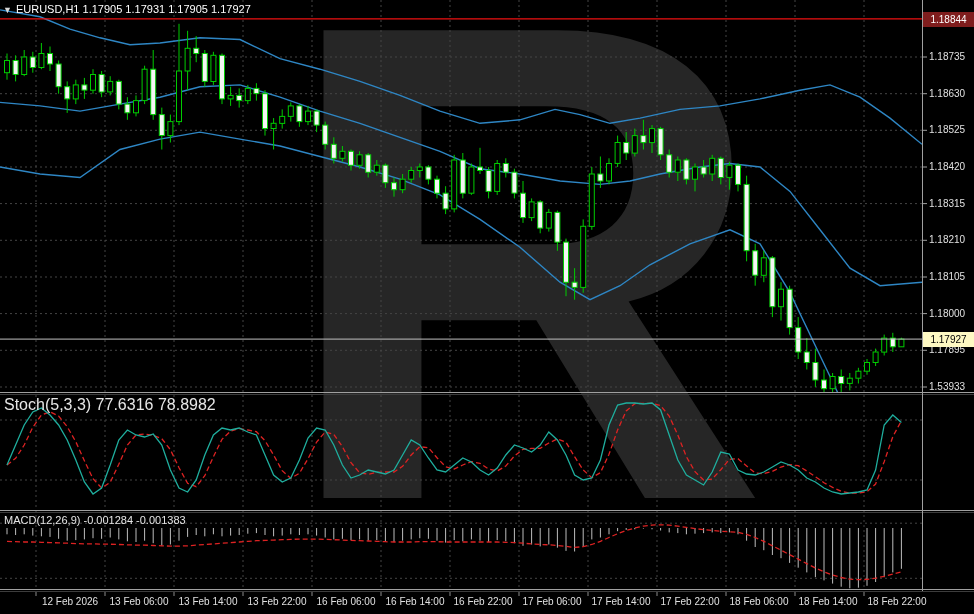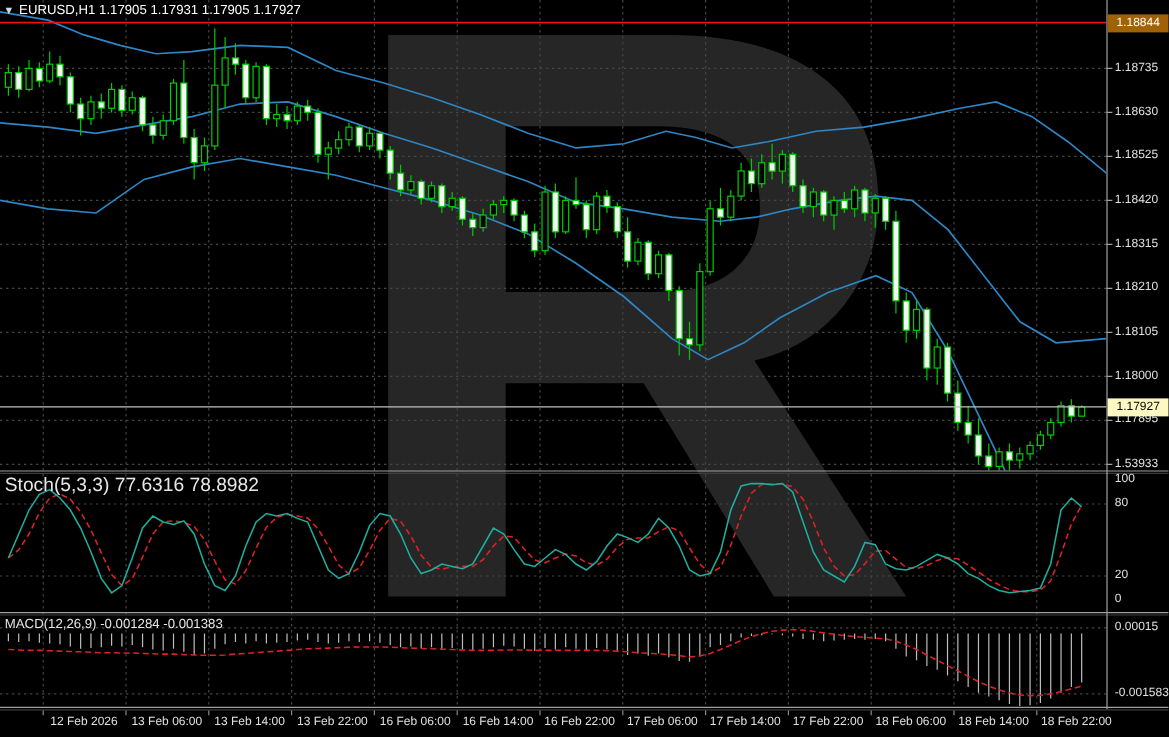--- a/index.html
+++ b/index.html
@@ -458,39 +458,31 @@
       <div class="ax-label" style="left: 6px; top: 88.662px;">1.18630</div>
       <div class="ax-label" style="left: 6px; top: 125.324px;">1.18525</div>
       <div class="ax-label" style="left: 6px; top: 161.986px;">1.18420</div>
       <div class="ax-label" style="left: 6px; top: 198.648px;">1.18315</div>
       <div class="ax-label" style="left: 6px; top: 235.31px;">1.18210</div>
       <div class="ax-label" style="left: 6px; top: 271.972px;">1.18105</div>
       <div class="ax-label" style="left: 6px; top: 308.634px;">1.18000</div>
       <div class="ax-label" style="left: 6px; top: 345.296px;">1.17895</div>
       <div class="ax-label" style="left: 6px; top: 381.958px;">1.53933</div>
     </div>
-  <div id="ind-axis">
-      <div class="ax-label" style="left: 6px; top: 3px;">100</div>
-      <div class="ax-label" style="left: 6px; top: 23px;">80</div>
-      <div class="ax-label" style="left: 6px; top: 83px;">20</div>
-      <div class="ax-label" style="left: 6px; top: 103px;">0</div>
-      <div class="ax-label" style="left: 6px; top: 126px;">0.00015</div>
-      <div class="ax-label" style="left: 6px; top: 181px;">-0.001583</div>
-    </div>
   <div id="time-axis">
       <div class="ax-label" style="left: 30px;">12 Feb 2026</div>
       <div class="ax-label" style="left: 99px;">13 Feb 06:00</div>
       <div class="ax-label" style="left: 168px;">13 Feb 14:00</div>
       <div class="ax-label" style="left: 237px;">13 Feb 22:00</div>
       <div class="ax-label" style="left: 306px;">16 Feb 06:00</div>
       <div class="ax-label" style="left: 375px;">16 Feb 14:00</div>
       <div class="ax-label" style="left: 443px;">16 Feb 22:00</div>
       <div class="ax-label" style="left: 512px;">17 Feb 06:00</div>
       <div class="ax-label" style="left: 581px;">17 Feb 14:00</div>
       <div class="ax-label" style="left: 650px;">17 Feb 22:00</div>
       <div class="ax-label" style="left: 719px;">18 Feb 06:00</div>
       <div class="ax-label" style="left: 788px;">18 Feb 14:00</div>
       <div class="ax-label" style="left: 857px;">18 Feb 22:00</div>
     </div>
 
-  <div id="badge-resistance" class="badge" style="background: #a16207; color: rgb(255, 255, 255);">1.18844</div>
+  <div id="badge-resistance" class="badge" style="background: #7f1d1d; color: rgb(255, 255, 255);">1.18844</div>
   <div id="badge-current" class="badge" style="background: #fef9c3; color: rgb(0, 0, 0); top: 332.123px;">1.17927</div>
 </div>
 
 </body></html>

